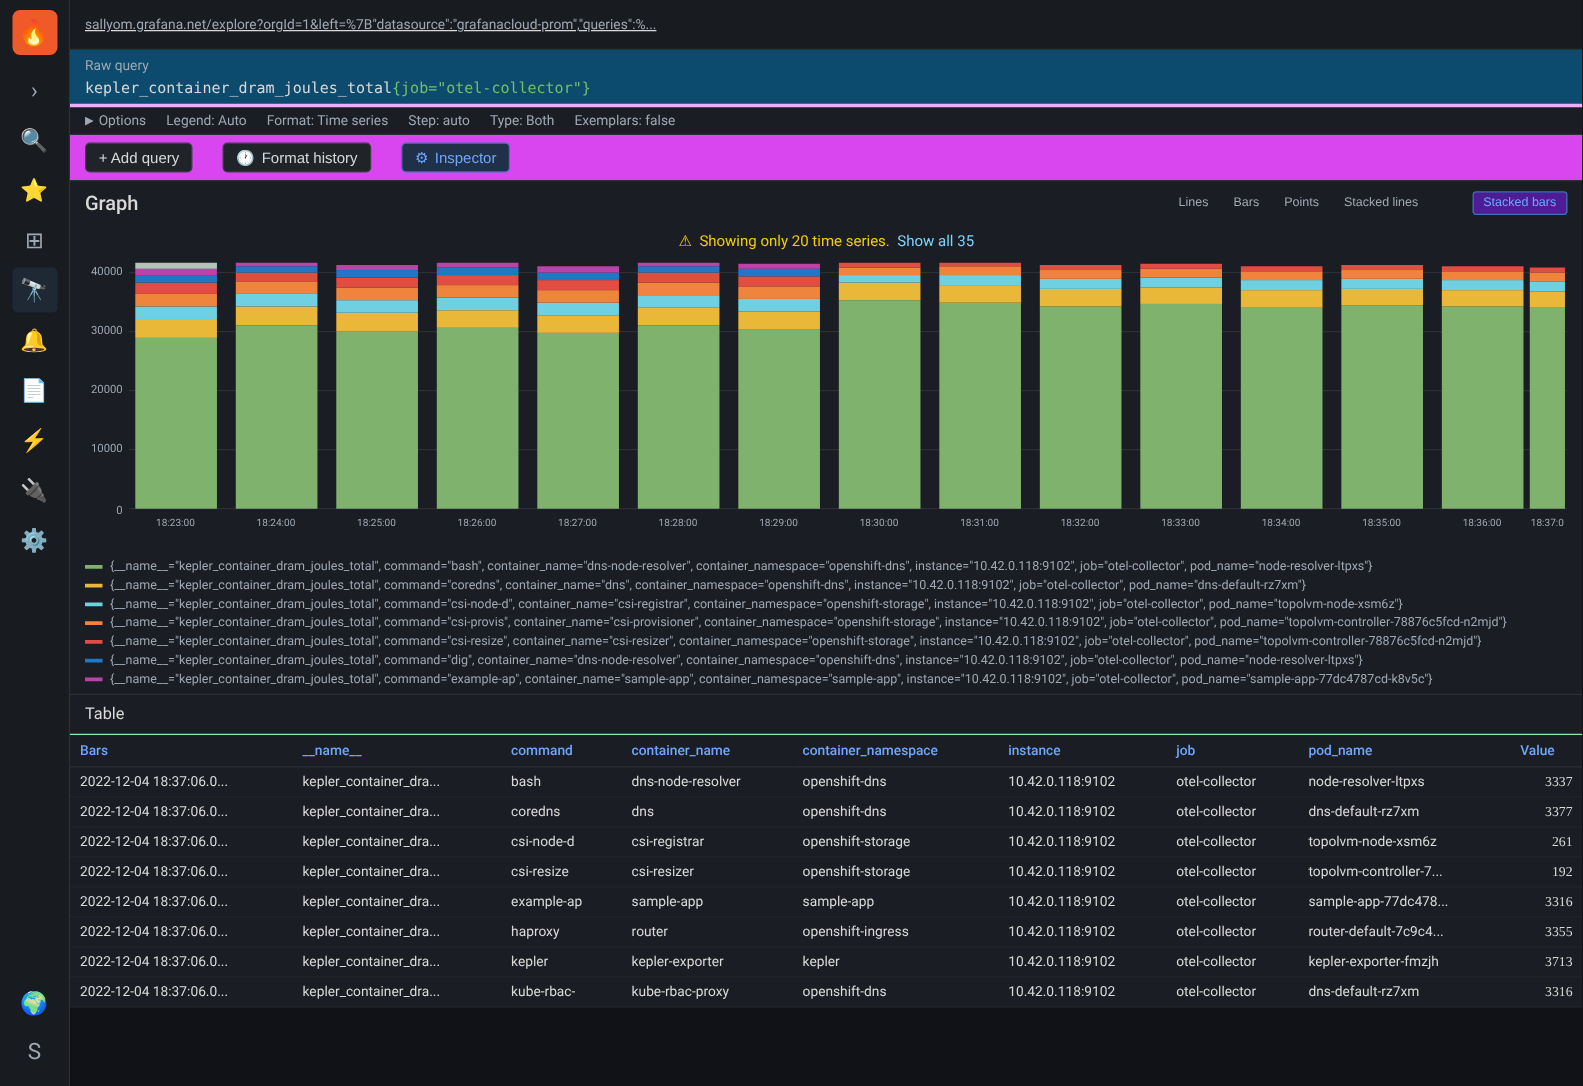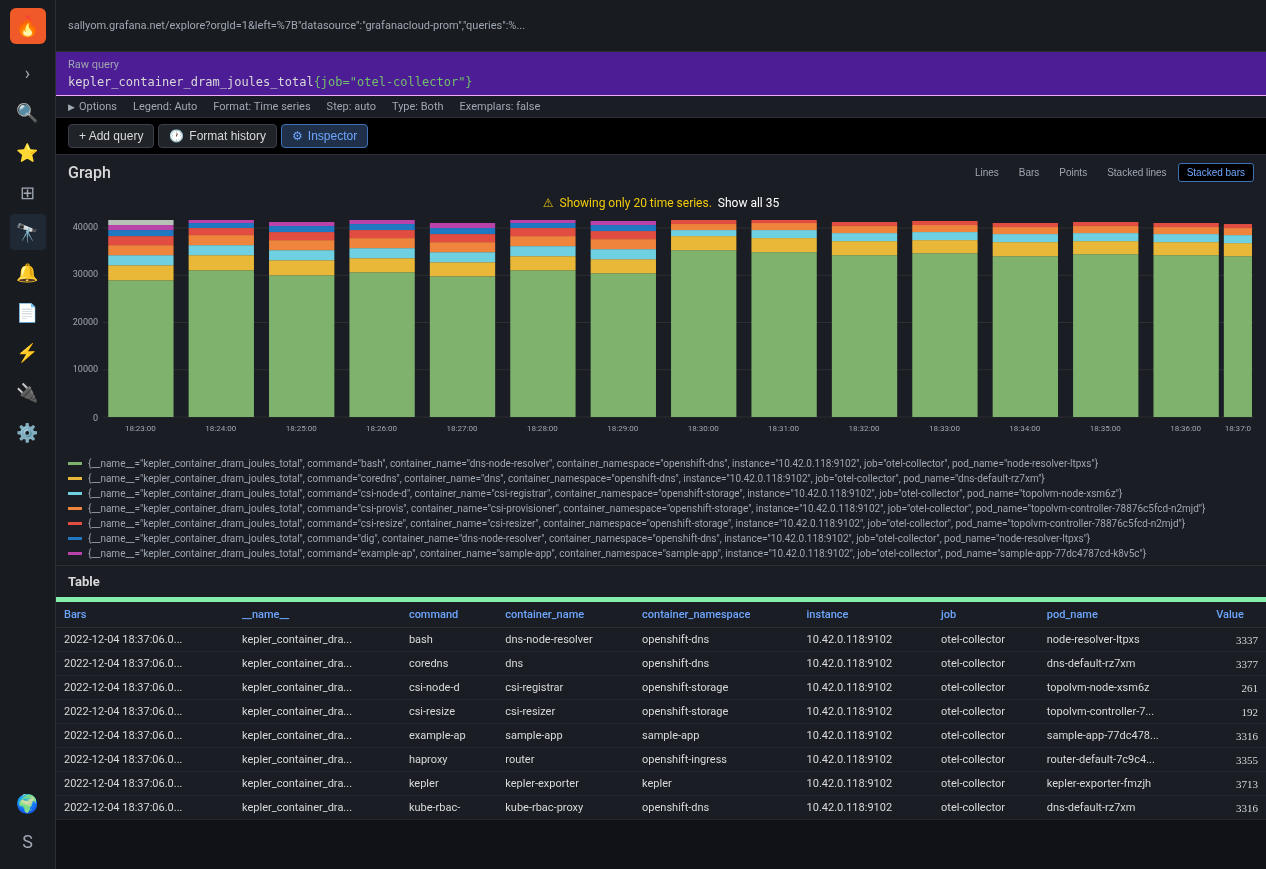--- a/index.html
+++ b/index.html
@@ -9,66 +9,66 @@
     .sidebar { width: 56px; background: #181b1f; display: flex; flex-direction: column; align-items: center; padding: 8px 0; border-right: 1px solid #2c2f33; flex-shrink: 0; }
     .sidebar-icon { width: 36px; height: 36px; display: flex; align-items: center; justify-content: center; border-radius: 4px; margin: 2px 0; cursor: pointer; color: #9fa7b3; font-size: 18px; }
     .sidebar-icon.active { background: #1f2936; color: #6ea6ff; }
     .sidebar-logo { width: 36px; height: 36px; background: #f05a28; border-radius: 6px; display: flex; align-items: center; justify-content: center; margin-bottom: 8px; font-size: 20px; }
     .sidebar-bottom { margin-top: auto; }
 
     
     .main { flex: 1; display: flex; flex-direction: column; overflow: hidden; }
 
     
-    .topbar { background: #181b1f; border-bottom: 1px solid #2c2f33; padding: 4px 12px; display: flex; align-items: center; gap: 8px; height: 52px; flex-shrink: 0; }
+    .topbar { background: #181b1f; border-bottom: 1px solid #2c2f33; padding: 4px 12px; display: flex; align-items: center; gap: 8px; height: 40px; flex-shrink: 0; text-decoration: underline; }
     .topbar-url { flex: 1; font-size: 11px; color: #9fa7b3; white-space: nowrap; overflow: hidden; text-overflow: ellipsis; }
 
     
-    .raw-query-section { background: #4c1d95; border-bottom: 1px solid #f0abfc; padding: 6px 12px; flex-shrink: 0; }
+    .raw-query-section { background: #0c4a6e; border-bottom: 3px solid #f0abfc; padding: 6px 12px; flex-shrink: 0; }
     .raw-query-label { font-size: 11px; color: #9fa7b3; margin-bottom: 4px; }
     .raw-query-text { font-family: monospace; font-size: 12px; color: #d9d9d9; }
     .raw-query-text .param { color: #73bf69; }
 
     
     .options-bar { background: #1a1d23; border-bottom: 1px solid #2c2f33; padding: 4px 12px; display: flex; align-items: center; gap: 16px; flex-shrink: 0; font-size: 11px; color: #9fa7b3; }
     .options-toggle { display: flex; align-items: center; gap: 4px; cursor: pointer; }
     .options-toggle-arrow { font-size: 9px; }
 
     
-    .toolbar { background: #000000; border-bottom: 1px solid #2c2f33; padding: 6px 12px; display: flex; align-items: flex-start; gap: 4px; flex-shrink: 0; }
+    .toolbar { background: #d946ef; border-bottom: 1px solid #2c2f33; padding: 6px 12px; display: flex; align-items: flex-start; gap: 24px; flex-shrink: 0; }
     .btn { padding: 4px 10px; border-radius: 4px; border: 1px solid #3b3f47; background: #202328; color: #d9d9d9; cursor: pointer; display: flex; align-items: center; gap: 5px; font-size: 12px; }
     .btn-active { background: #1f3048; border-color: #3d71b8; color: #6ea6ff; }
 
     
     .content { flex: 1; overflow-y: auto; padding: 0; }
 
     
     .graph-section { background: #1a1d23; margin: 0; border-bottom: 1px solid #2c2f33; }
     .graph-header { display: flex; align-items: center; justify-content: space-between; padding: 8px 12px; }
     .graph-title { font-size: 16px; font-weight: 500; color: #d9d9d9; }
     .graph-buttons { display: flex; gap: 2px; }
     .graph-btn { padding: 3px 8px; border-radius: 3px; border: 1px solid transparent; background: transparent; color: #9fa7b3; cursor: pointer; font-size: 10px; }
-    .graph-btn.active { background: #000000; border-color: #3d71b8; color: #6ea6ff; }
+    .graph-btn.active { background: #4c1d95; border-color: #3d71b8; color: #6ea6ff; margin-left: 32px; }
 
     
     .warning-bar { display: flex; align-items: center; justify-content: center; gap: 6px; padding: 6px; font-size: 12px; color: #f2cc0c; }
-    .warning-bar a { color: #ffffff; cursor: pointer; text-decoration: none; }
+    .warning-bar a { color: #7dd3fc; cursor: pointer; text-decoration: none; }
 
     
     .chart-container { padding: 4px 12px 8px 12px; position: relative; text-align: center; }
     .chart-svg { width: 100%; }
 
     
     .legend-section { padding: 4px 12px; }
     .legend-item { display: flex; align-items: center; gap: 6px; padding: 2px 0; font-size: 10px; color: #9fa7b3; white-space: nowrap; overflow: hidden; text-overflow: ellipsis; }
     .legend-color { width: 14px; height: 3px; flex-shrink: 0; }
 
     
     .table-section { background: #1a1d23; }
-    .table-header-bar { padding: 8px 12px; font-size: 13px; font-weight: 700; color: #d9d9d9; border-bottom: 5px solid #86efac; }
+    .table-header-bar { padding: 8px 12px; font-size: 13px; font-weight: 400; color: #d9d9d9; border-bottom: 1px solid #86efac; }
     .data-table { width: 100%; border-collapse: collapse; font-size: 11px; }
     .data-table th { padding: 6px 8px; text-align: left; color: #6ea6ff; font-weight: 500; border-bottom: 1px solid #2c2f33; background: #1a1d23; position: sticky; top: 0; }
     .data-table td { padding: 5px 8px; border-bottom: 1px solid #22252b; color: #d9d9d9; }
     .val-col { text-align: right; font-family: Liberation Serif, serif; }
   </style>
 </head>
 <body>
 
 <div class="sidebar">
   <div class="sidebar-logo">🔥</div>

